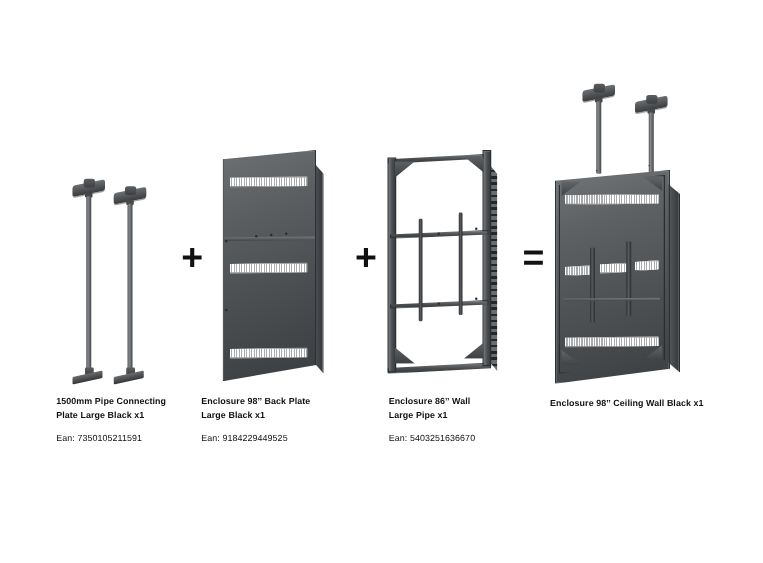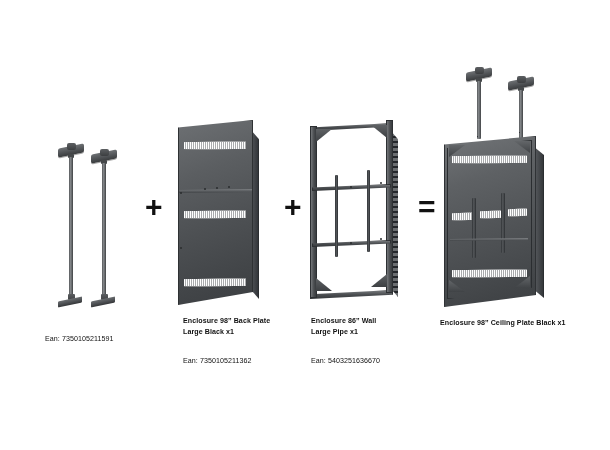--- a/index.html
+++ b/index.html
@@ -40,21 +40,21 @@
     color: #111111;
     letter-spacing: 0.01em;
   }
   .caption .title {
     font-weight: bold;
     display: block;
     white-space: pre-line;
   }
   .caption .ean {
     display: block;
-    margin-top: 18px;
+    margin-top: 8px;
     font-weight: normal;
   }
 
   
   .product { position: absolute; }
 
   
   .pipe { position: absolute; }
   .pipe .shaft {
     position: absolute;
@@ -207,20 +207,22 @@
       <div class="capplate" style="left:0px; top:4px;"></div>
       <div class="capknob" style="left:9px; top:1px;"></div>
       <div class="capcollar" style="left:10px; top:12px;"></div>
       <div class="shaft" style="left:11px; top:15px; height:134px;"></div>
       <div class="footcollar" style="left:10px; top:146px;"></div>
       <div class="footplate" style="left:0px; top:151px;"></div>
     </div>
   </div>
 
   <div class="caption" style="left:45px; top:316px; width:120px;">
+    <span class="title">1500mm Pipe Connecting
+Plate Large Black x1</span>
     <span class="ean">Ean: 7350105211591</span>
   </div>
 
   <div class="op plus" style="left:145px; top:192px;">+</div>
 
   <div class="product" style="left:178px; top:120px; width:95px; height:185px;">
 
     <div class="bp-edge" style="left:72px; top:9px; width:9px; height:170px;
                 clip-path: polygon(0% 0%, 100% 6%, 100% 100%, 0% 94%);"></div>
 
@@ -239,24 +241,24 @@
     <div class="vent" style="left:6px; top:90px; width:62px; height:9px;
                 clip-path: polygon(0% 13%, 100% 0%, 100% 86%, 0% 100%);"></div>
 
     <div class="vent" style="left:6px; top:158px; width:62px; height:9px;
                 clip-path: polygon(0% 13%, 100% 0%, 100% 86%, 0% 100%);"></div>
 
     <div class="bp-hole" style="left:2px; top:72px;"></div>
     <div class="bp-hole" style="left:2px; top:127px;"></div>
   </div>
 
-  <div class="caption" style="left:183px; top:316px; width:115px;">
+  <div class="caption" style="left:161px; top:316px; width:115px;">
     <span class="title">Enclosure 98ˮ Back Plate
 Large Black x1</span>
-    <span class="ean">Ean: 7350105211362</span>
+    <span class="ean">Ean: 9184229449525</span>
   </div>
 
   <div class="op plus" style="left:284px; top:192px;">+</div>
 
   <div class="product" style="left:310px; top:120px; width:98px; height:188px;">
 
     <div class="wf-perf" style="left:81px; top:11px; width:7px; height:166px;
                 clip-path: polygon(0% 0%, 100% 5%, 100% 100%, 0% 95%);"></div>
 
     <div class="wf-bar" style="left:0px; top:3px; width:83px; height:8px;
@@ -343,16 +345,16 @@
     <div class="vesa-bar" style="left:57px; top:131px; width:4px; height:60px;"></div>
 
     <div class="bp-rail" style="left:6px; top:176px; width:78px; height:3px;
                 clip-path: polygon(0% 30%, 100% 0%, 100% 70%, 0% 100%);"></div>
 
     <div class="diag-wire" style="left:33px; top:74px; width:1px; height:1px;"></div>
     <div class="diag-wire" style="left:75px; top:70px; width:1px; height:1px;"></div>
   </div>
 
   <div class="caption" style="left:440px; top:318px; width:160px;">
-    <span class="title">Enclosure 98ˮ Ceiling Plate Black x1</span>
+    <span class="title">Enclosure 98ˮ Ceiling Wall Black x1</span>
   </div>
 
 </div>
 
 </body></html>

